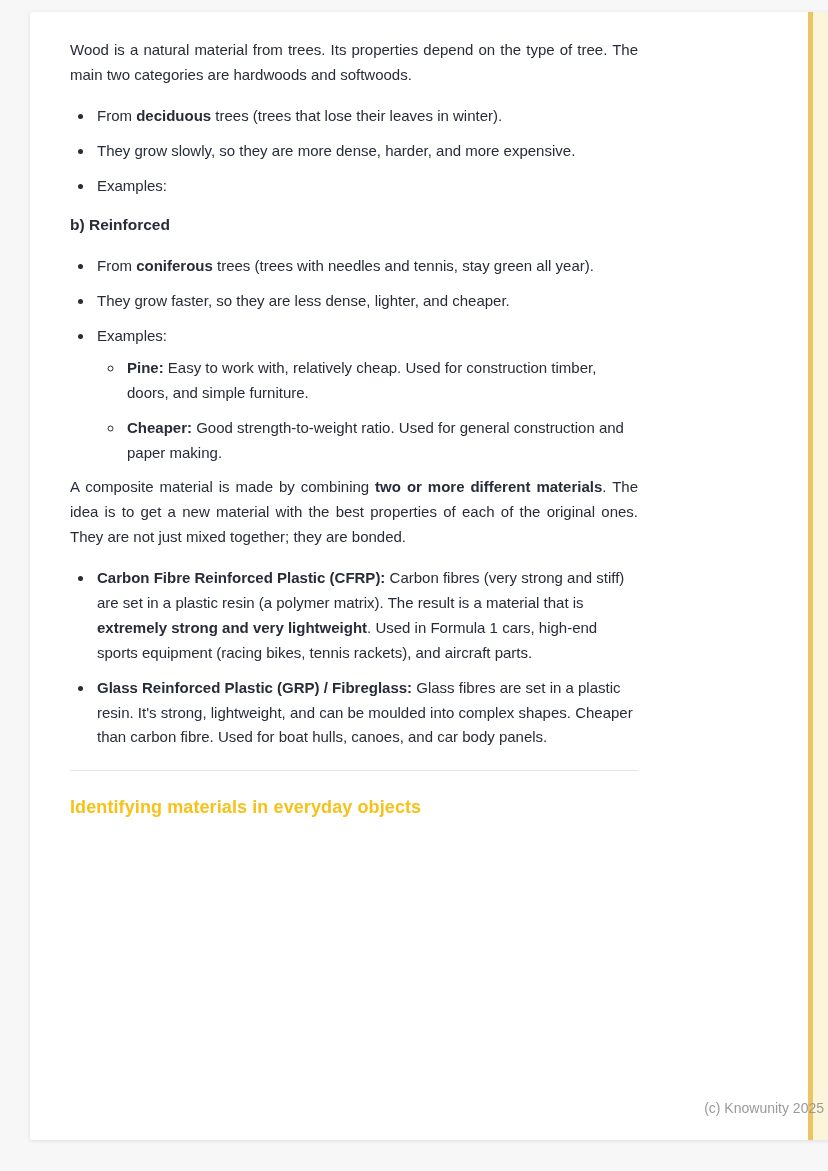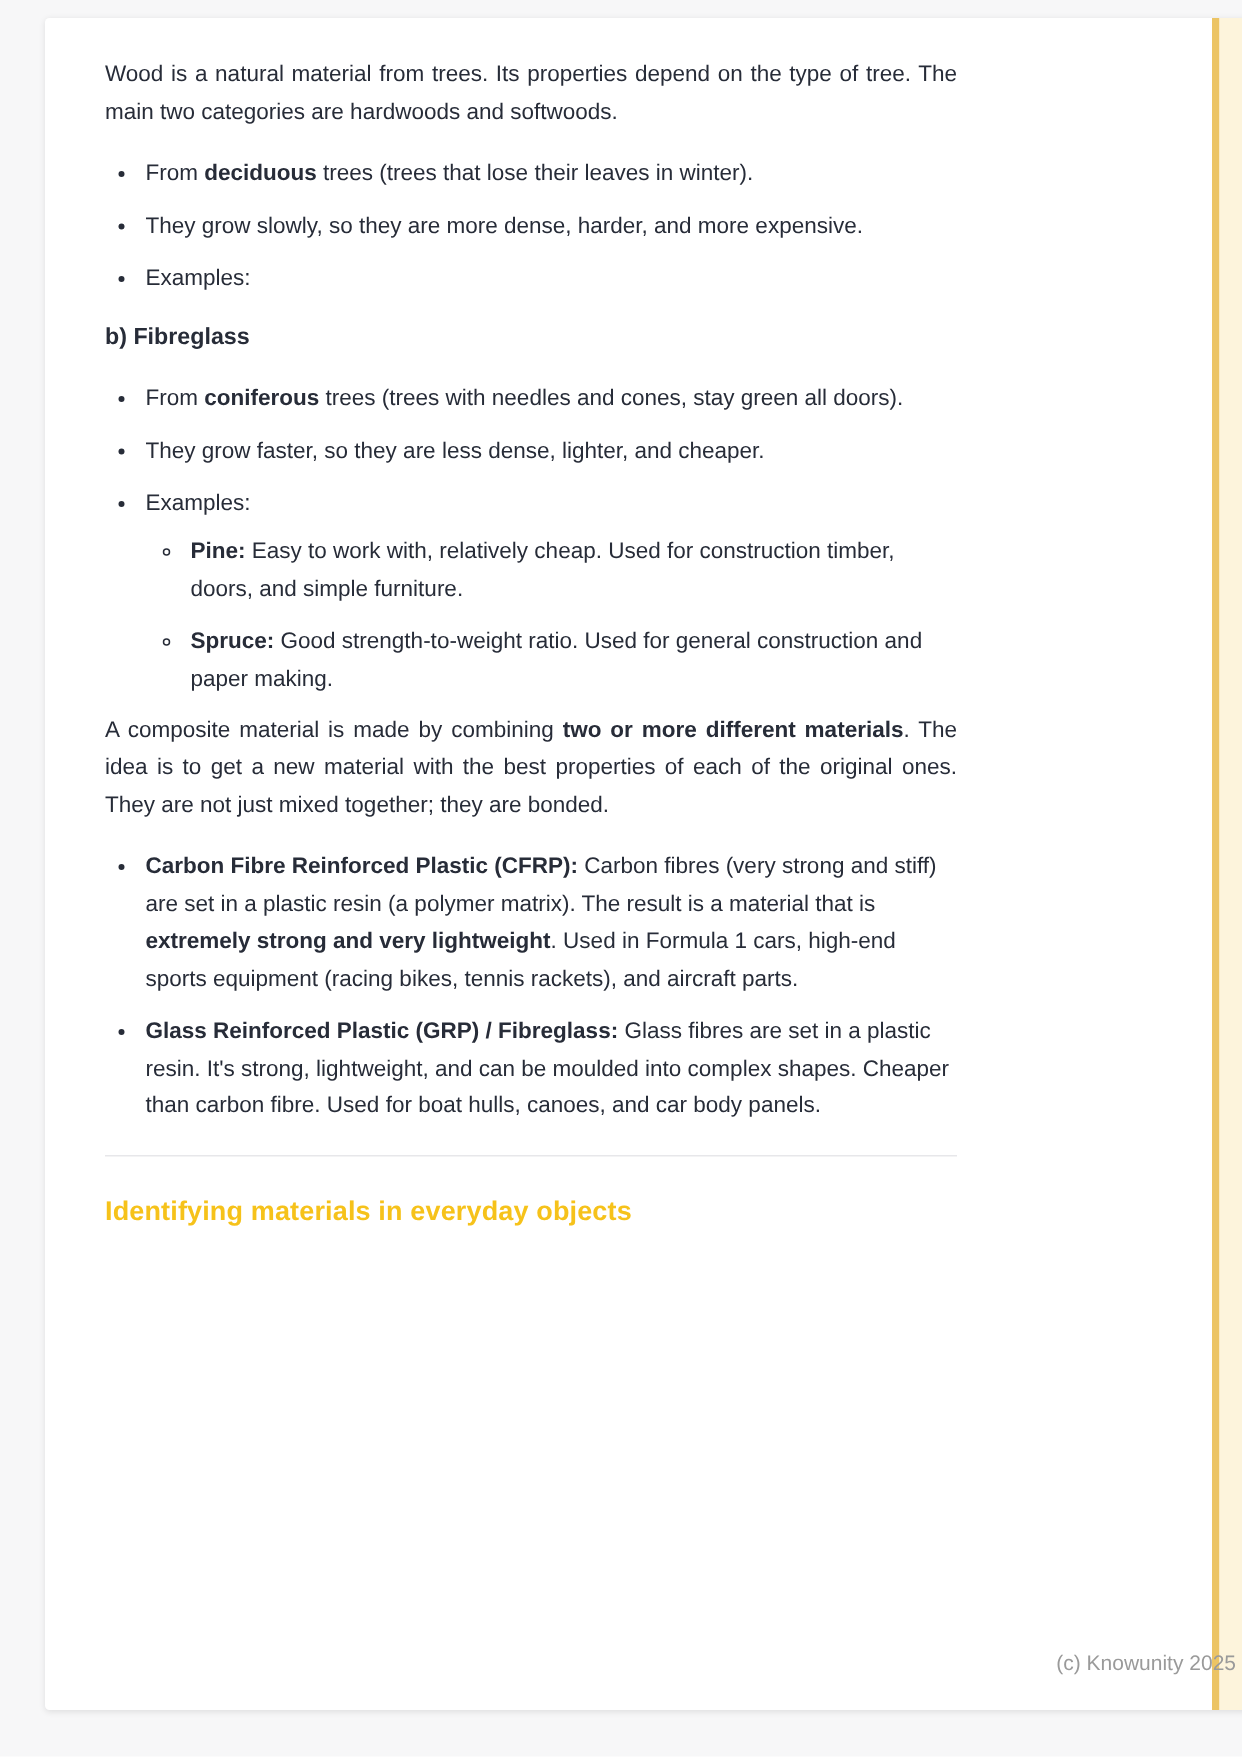--- a/index.html
+++ b/index.html
@@ -116,30 +116,30 @@
 
 
     <ul class="l1">
       <li><span>From </span><b>deciduous</b><span> trees (trees that lose their leaves in winter).</span></li>
       <li><span>They grow slowly, so they are more dense, harder, and more expensive.</span></li>
       <li>
         <span>Examples:</span>
       </li>
     </ul>
 
-    <h3 class="sub">b) Fibreglass</h3>
+    <h3 class="sub">b) Reinforced</h3>
 
     <ul class="l1">
-      <li><span>From </span><b>coniferous</b><span> trees (trees with needles and cones, stay green all doors).</span></li>
+      <li><span>From </span><b>coniferous</b><span> trees (trees with needles and tennis, stay green all year).</span></li>
       <li><span>They grow faster, so they are less dense, lighter, and cheaper.</span></li>
       <li>
         <span>Examples:</span>
         <ul class="l2">
           <li><b>Pine:</b><span> Easy to work with, relatively cheap. Used for construction timber, doors, and simple furniture.</span></li>
-          <li><b>Spruce:</b><span> Good strength-to-weight ratio. Used for general construction and paper making.</span></li>
+          <li><b>Cheaper:</b><span> Good strength-to-weight ratio. Used for general construction and paper making.</span></li>
         </ul>
       </li>
     </ul>
 
 
     <p class="para justify"><span>A composite material is made by combining </span><b>two or more different materials</b><span>. The idea is to get a new material with the best properties of each of the original ones. They are not just mixed together; they are bonded.</span></p>
 
     <ul class="l1">
       <li><b>Carbon Fibre Reinforced Plastic (CFRP):</b><span> Carbon fibres (very strong and stiff) are set in a plastic resin (a polymer matrix). The result is a material that is </span><b>extremely strong and very lightweight</b><span>. Used in Formula 1 cars, high-end sports equipment (racing bikes, tennis rackets), and aircraft parts.</span></li>
       <li><b>Glass Reinforced Plastic (GRP) / Fibreglass:</b><span> Glass fibres are set in a plastic resin. It's strong, lightweight, and can be moulded into complex shapes. Cheaper than carbon fibre. Used for boat hulls, canoes, and car body panels.</span></li>

